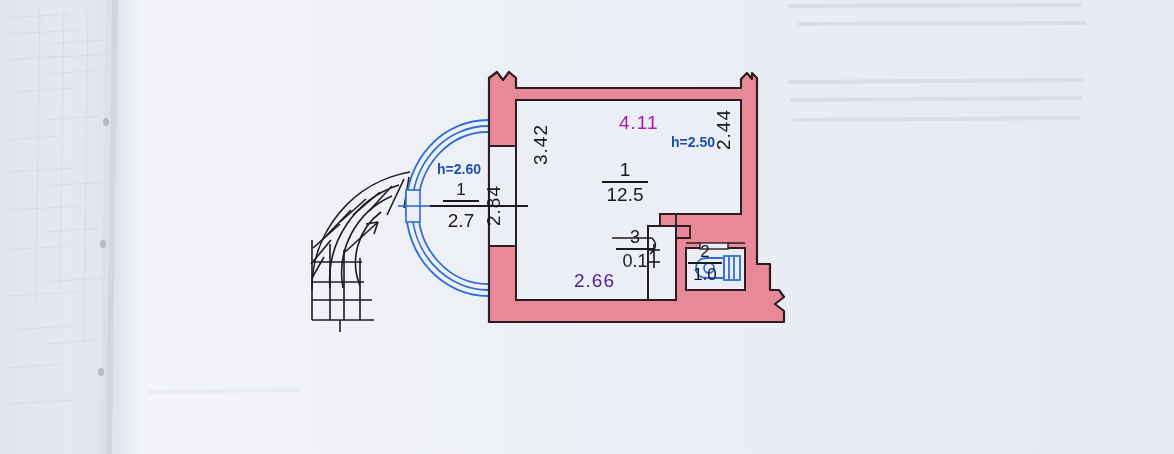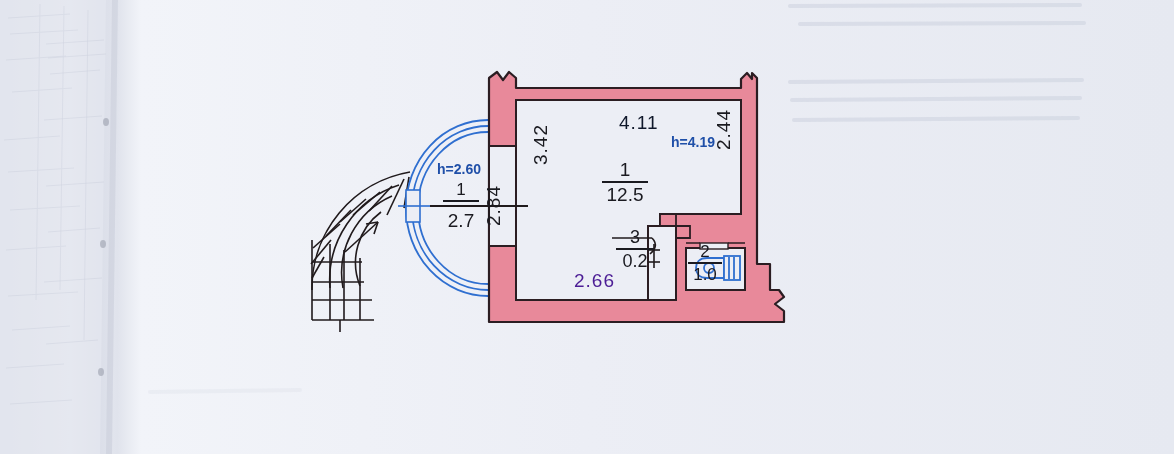--- a/index.html
+++ b/index.html
@@ -167,23 +167,23 @@
     <rect x="724" y="256" width="16" height="24" fill="#eceef5"></rect>
     <path d="M729,257 L729,279 M734,257 L734,279"></path>
   </g>
 
   <g stroke="#201a1c" stroke-width="1.8" fill="none">
     <path d="M430,206 L528,206"></path>
     <path d="M489,190 L489,222" stroke-width="1.5"></path>
   </g>
 </svg>
 
-<div class="lbl" style="left:619px;top:112px;font-size:19px;color:#0f172a;letter-spacing:1px;">4.11</div>
-
-<div class="lbl" style="left:671px;top:134px;font-size:14px;color:#1f4fa8;font-weight:600;">h=4.19</div>
+<div class="lbl" style="left:619px;top:112px;font-size:19px;color:#a21caf;letter-spacing:1px;">4.11</div>
+
+<div class="lbl" style="left:671px;top:134px;font-size:14px;color:#1f4fa8;font-weight:600;">h=2.50</div>
 
 <div class="lbl" style="left:713px;top:150px;font-size:19px;color:#1a1a20;
             transform:rotate(-90deg);transform-origin:left top;
             position:absolute;letter-spacing:1px;">
   <span>2.44</span>
 </div>
 
 <div class="lbl" style="left:530px;top:165px;font-size:19px;color:#1a1a20;
             transform:rotate(-90deg);transform-origin:left top;letter-spacing:1px;">
   <span>3.42</span>
@@ -193,21 +193,21 @@
 
 <div class="lbl" style="left:602px;top:160px;text-align:center;color:#1a1a20;">
   <div style="font-size:19px;line-height:20px;">1</div>
   <div style="height:2px;background:#1a1a20;margin:1px 0;width:46px;"></div>
   <div style="font-size:19px;line-height:21px;">12.5</div>
 </div>
 
 <div class="lbl" style="left:616px;top:228px;text-align:center;color:#1a1a20;">
   <div style="font-size:18px;line-height:19px;">3</div>
   <div style="height:2px;background:#1a1a20;margin:1px 0;width:38px;"></div>
-  <div style="font-size:18px;line-height:20px;">0.2</div>
+  <div style="font-size:18px;line-height:20px;">0.1</div>
 </div>
 
 <div class="lbl" style="left:688px;top:243px;text-align:center;color:#1a1a20;">
   <div style="font-size:17px;line-height:18px;">2</div>
   <div style="height:2px;background:#1a1a20;margin:1px 0;width:34px;"></div>
   <div style="font-size:17px;line-height:19px;">1.0</div>
 </div>
 
 <div class="lbl" style="left:437px;top:161px;font-size:14px;color:#1f4fa8;font-weight:700;">h=2.60</div>
 

